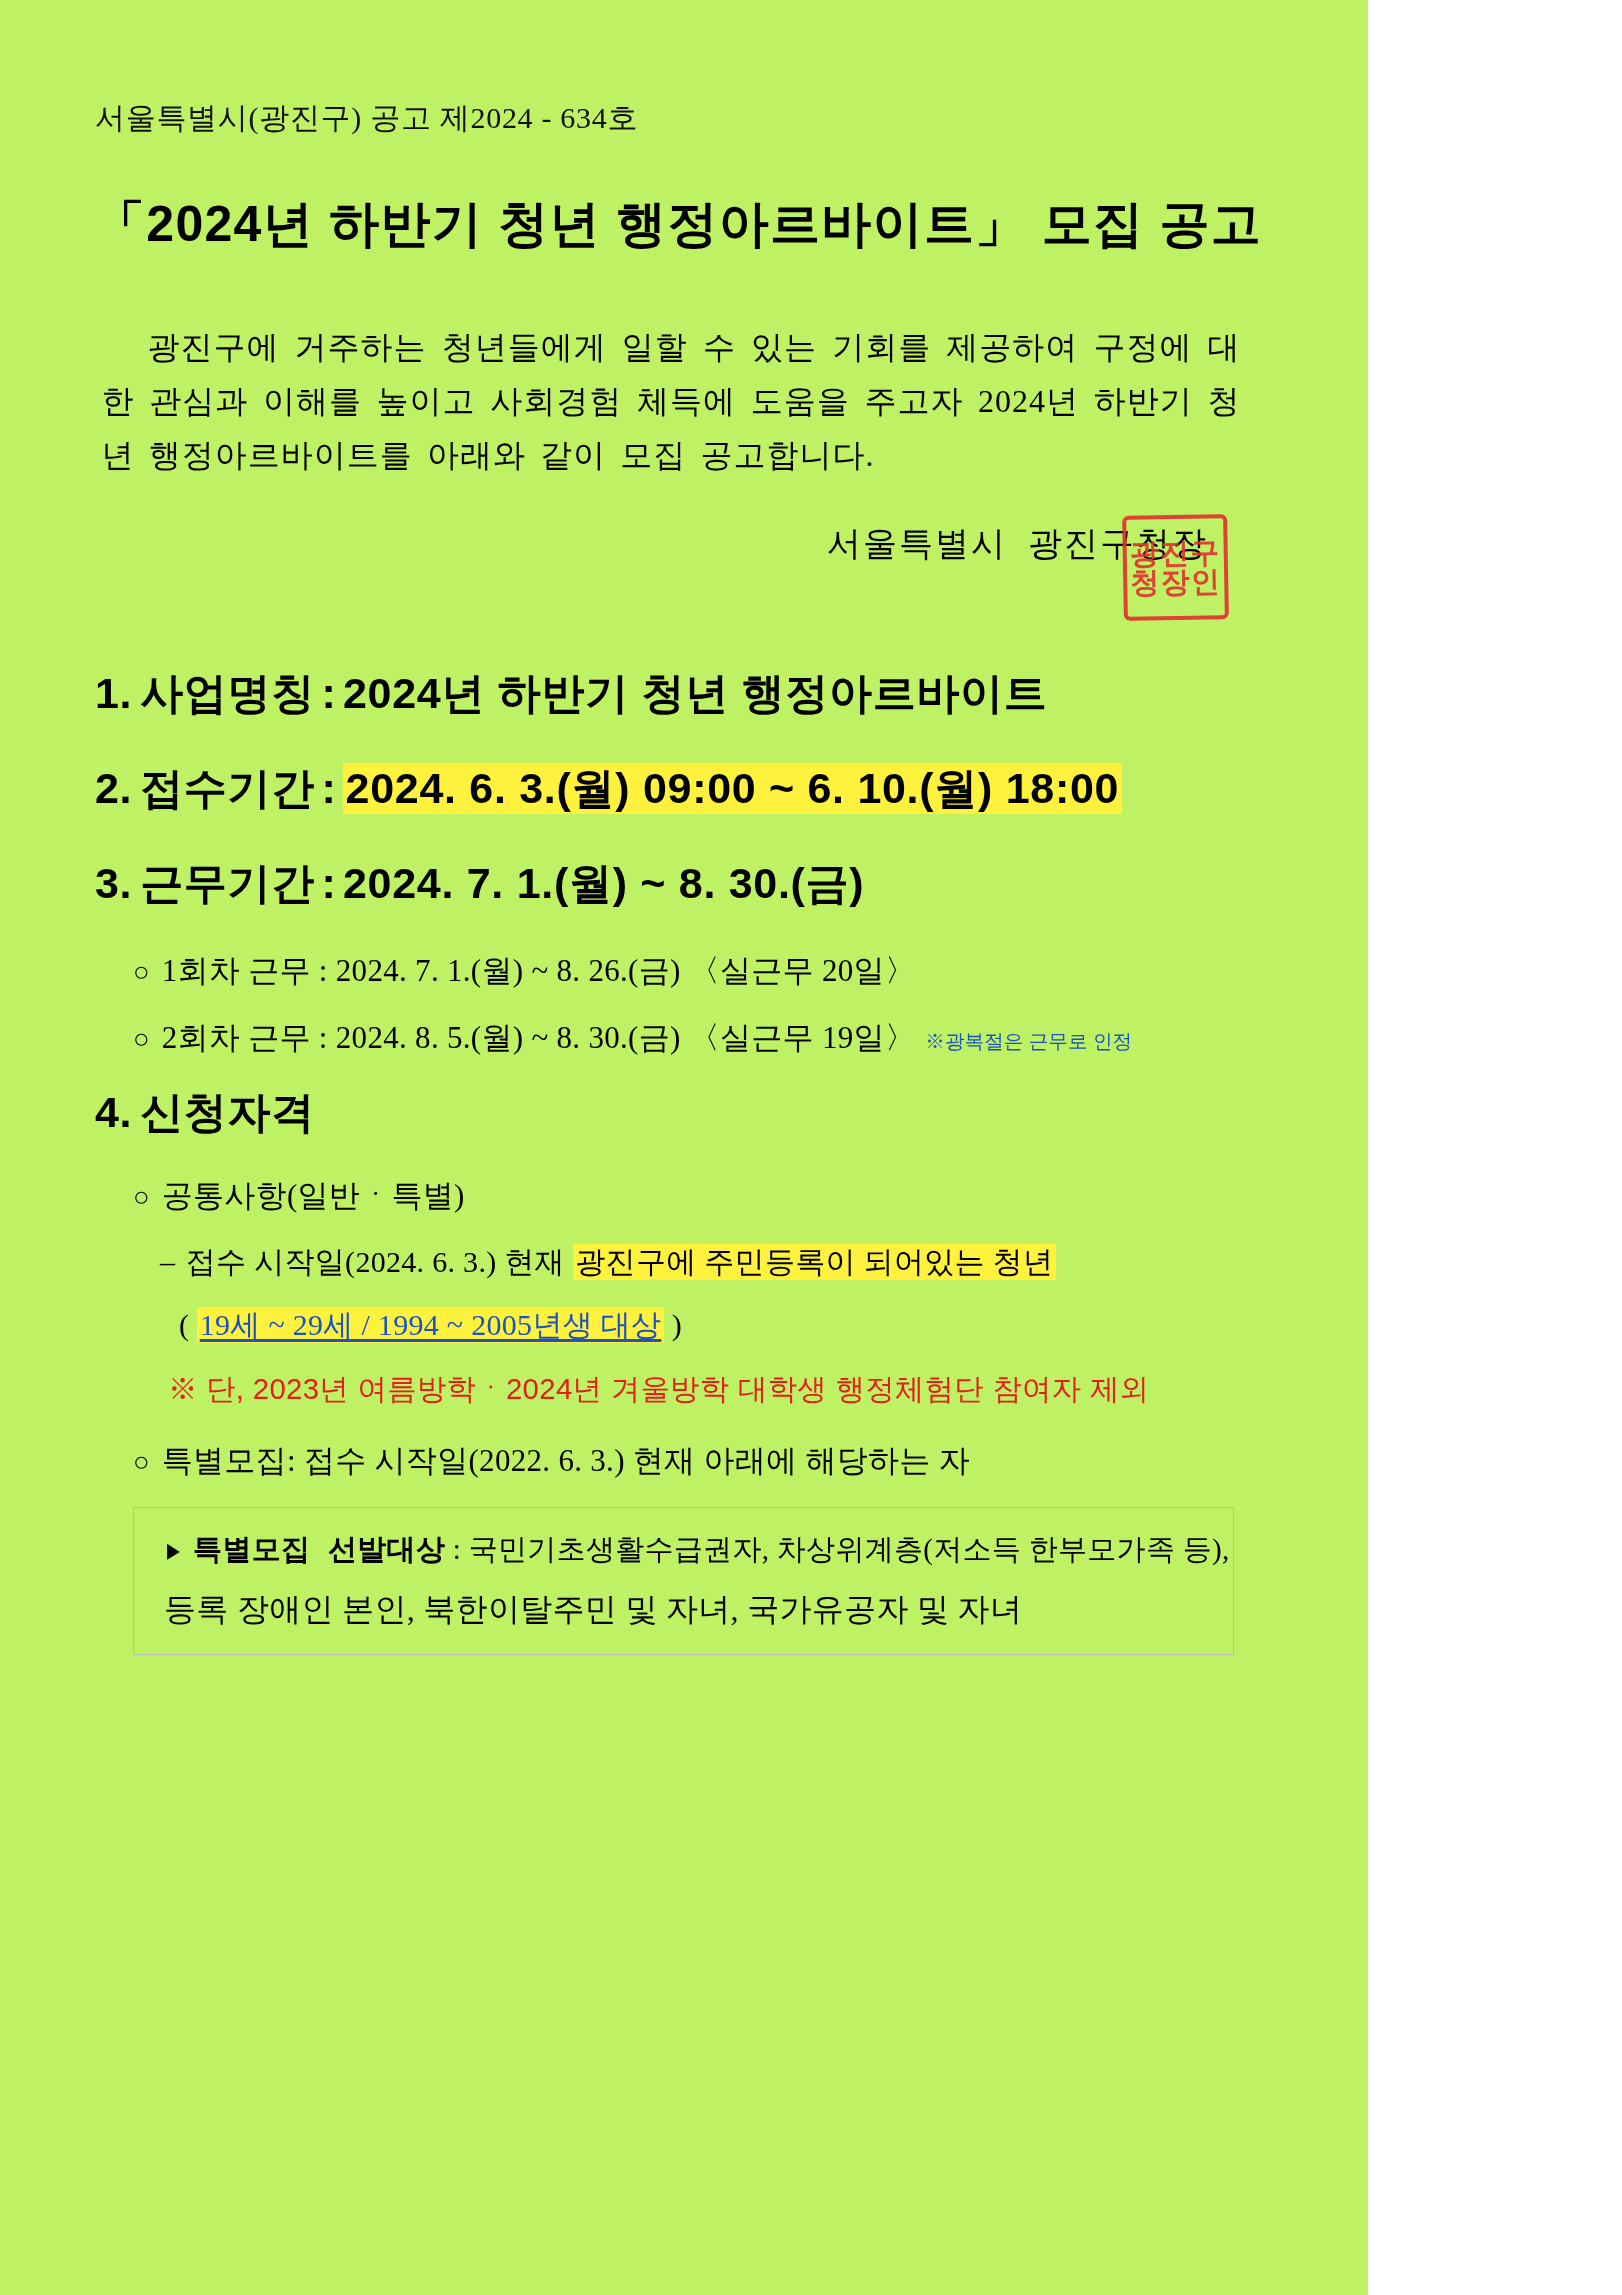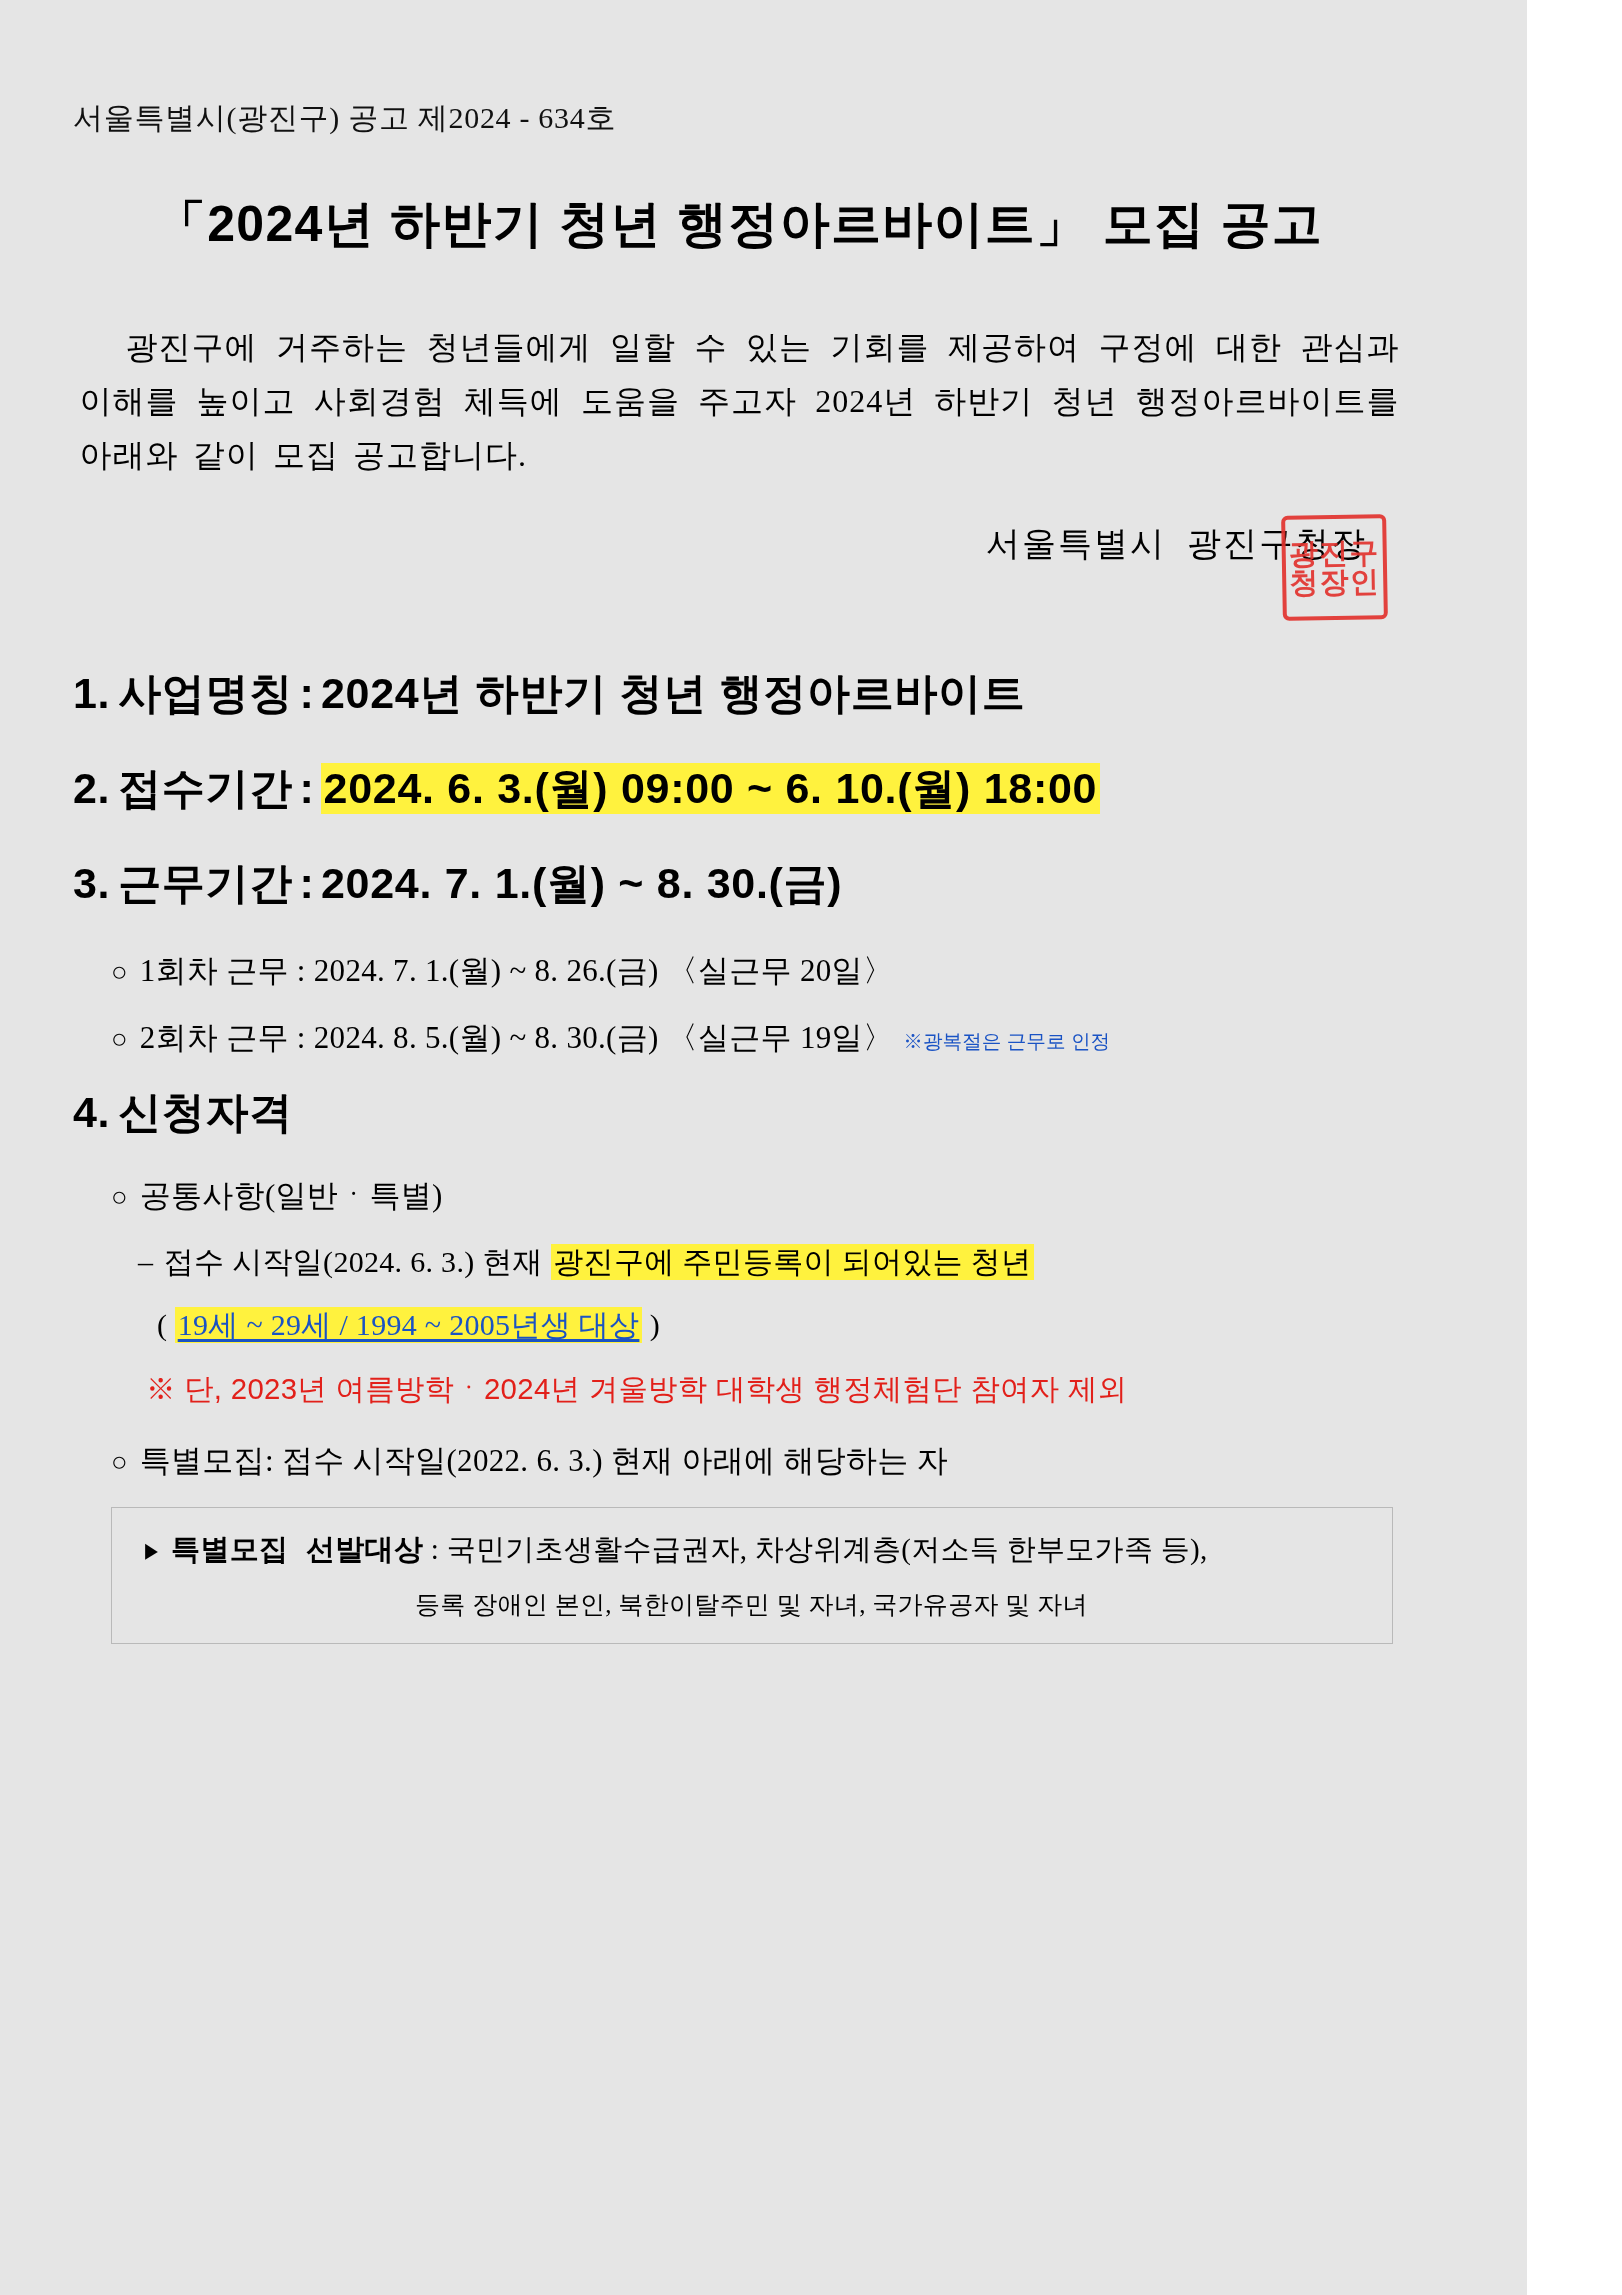--- a/index.html
+++ b/index.html
@@ -10,25 +10,25 @@
   body {
     width: 1623px;
     height: 2295px;
     font-family: "Liberation Serif", serif;
     color: #000000;
     position: relative;
     overflow: hidden;
   }
   .page {
     position: relative;
-    width: 1527px;
+    width: 1368px;
     height: 2295px;
     box-sizing: border-box;
-    padding: 98px 121px 0 73px;
-    background: #e5e5e5;
+    padding: 98px 121px 0 95px;
+    background: #bef264;
   }
 
   
   .doc-number {
     font-size: 30px;
     letter-spacing: 0.7px;
     margin-bottom: 52px;
     font-family: "Liberation Serif", serif;
     color: #111;
     white-space: nowrap;
@@ -176,23 +176,23 @@
     letter-spacing: 0.3px;
     margin-bottom: 18.3px;
     white-space: nowrap;
   }
   .box-line1 .tri { font-size: 19.6px; margin-right: 9.2px; }
   .box-line1 .lbl {
     font-weight: bold;
     font-family: Liberation Mono, monospace;
   }
   .box-line2 {
-    font-size: 25px;
-    letter-spacing: 0.3px;
-    text-align: center;
+    font-size: 32px;
+    letter-spacing: 0.3px;
+    text-align: left;
     padding-right: 5.2px;
     white-space: nowrap;
   }
 </style>
 </head>
 <body>
 
 <div class="page">
 
   <div class="doc-number">서울특별시(광진구) 공고 제2024 - 634호</div>

